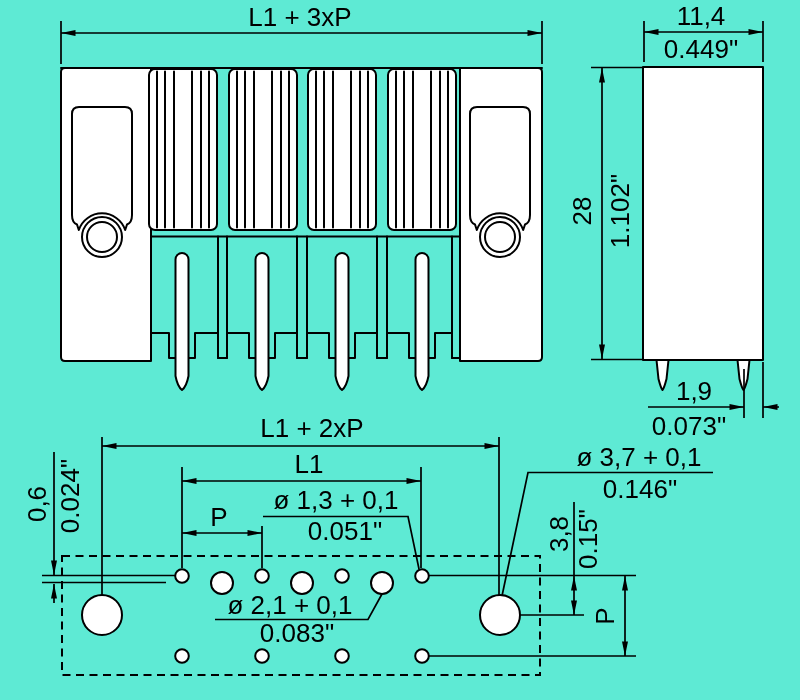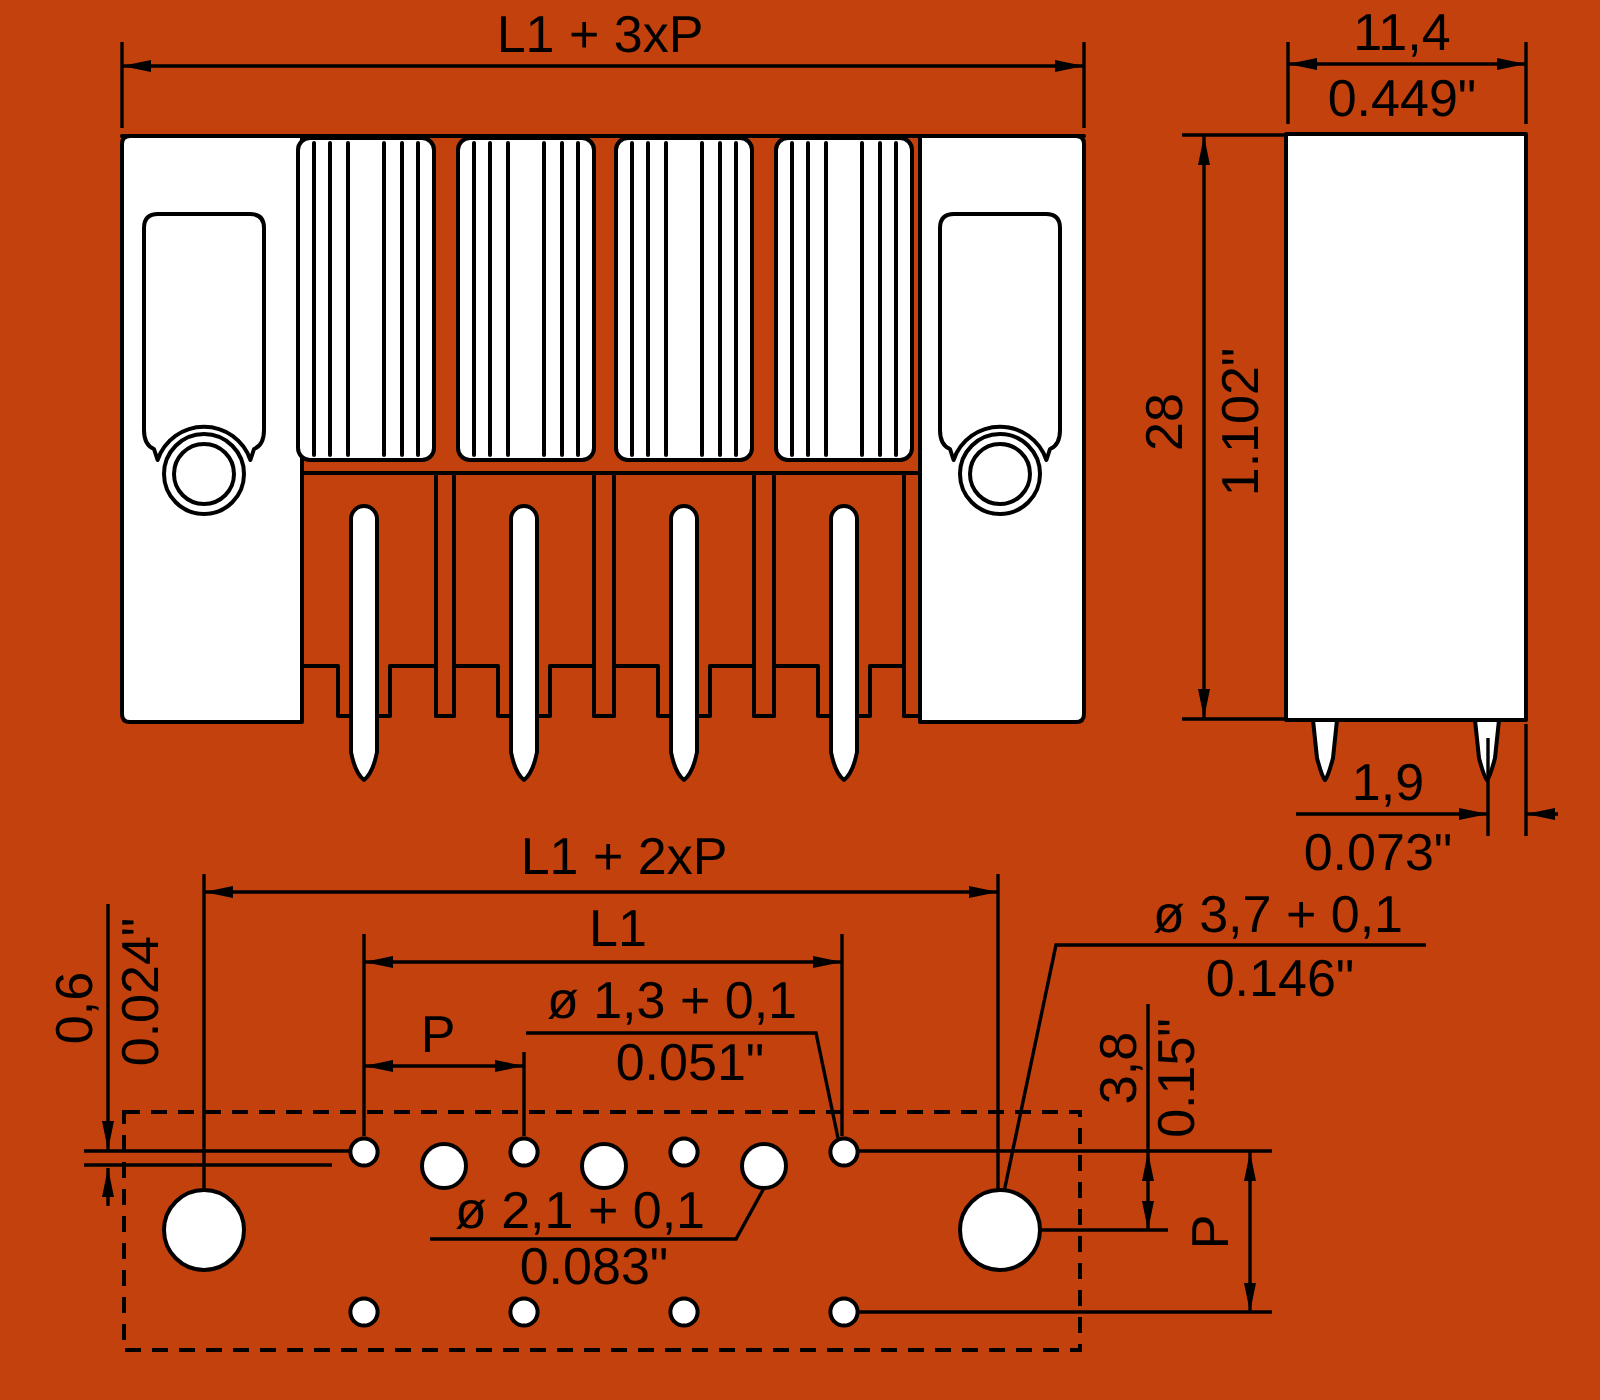--- a/index.html
+++ b/index.html
@@ -1,16 +1,16 @@
 <!DOCTYPE html>
 <html><head>
 <meta charset="utf-8">
 <style>
   html,body{margin:0;padding:0;background:#ffffff;}
-  .stage{width:800px;height:700px;background:#c2410c;position:relative;overflow:hidden;}
+  .stage{width:800px;height:700px;background:#5eead4;position:relative;overflow:hidden;}
   svg{display:block;}
   text{font-family:"Liberation Sans","DejaVu Sans",sans-serif;fill:#000;font-size:26px;}
   .part{fill:none;stroke:#000;stroke-width:2;stroke-linejoin:round;stroke-linecap:round;}
   .partw{fill:#fff;stroke:#000;stroke-width:2;stroke-linejoin:round;}
   .dim{fill:none;stroke:#000;stroke-width:1.7;stroke-linecap:butt;}
   .dash{fill:none;stroke:#000;stroke-width:2;stroke-dasharray:8 5.5;}
   .arr{fill:#000;stroke:none;}
 </style>
 </head>
 <body>

